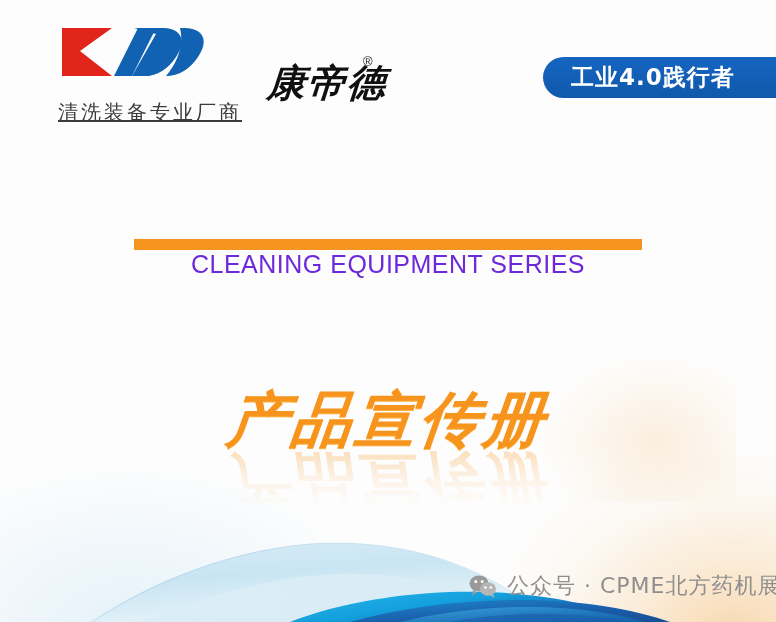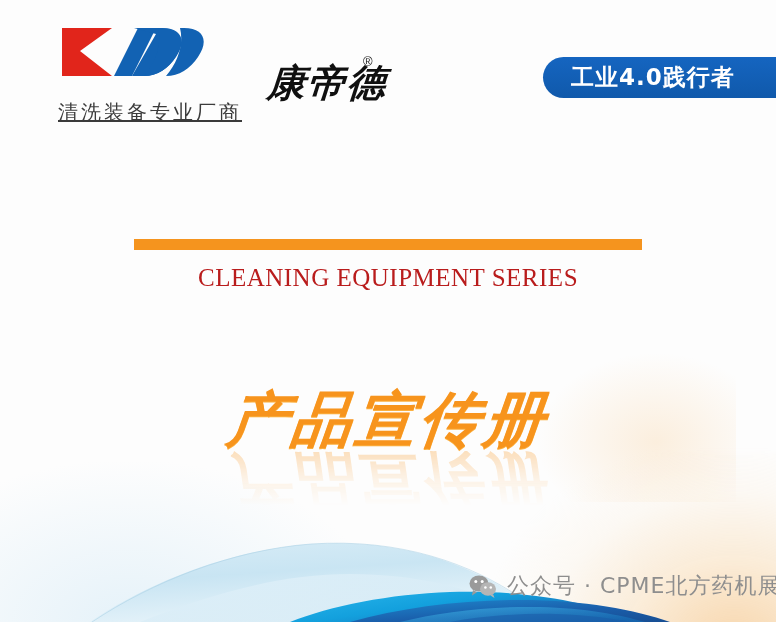--- a/index.html
+++ b/index.html
@@ -136,24 +136,23 @@
     text-shadow: 1px 1px 1px rgba(160,160,160,0.45);
     white-space: nowrap;
   }
   .orange-rule {
     width: 508px;
     height: 11px;
     background: #f5941e;
     margin: 7px auto 0 auto;
   }
   .title-en {
-    margin-top: 14px;
-    font-family: Liberation Serif, serif;
+    font-family: Liberation Sans, sans-serif;
     font-size: 25px;
-    color: #b91c1c;
+    color: #6d28d9;
     letter-spacing: 0.5px;
     white-space: nowrap;
   }
 
   
   .headline-wrap {
     position: absolute;
     left: 0; right: 0;
     top: 389px;
     text-align: center;

